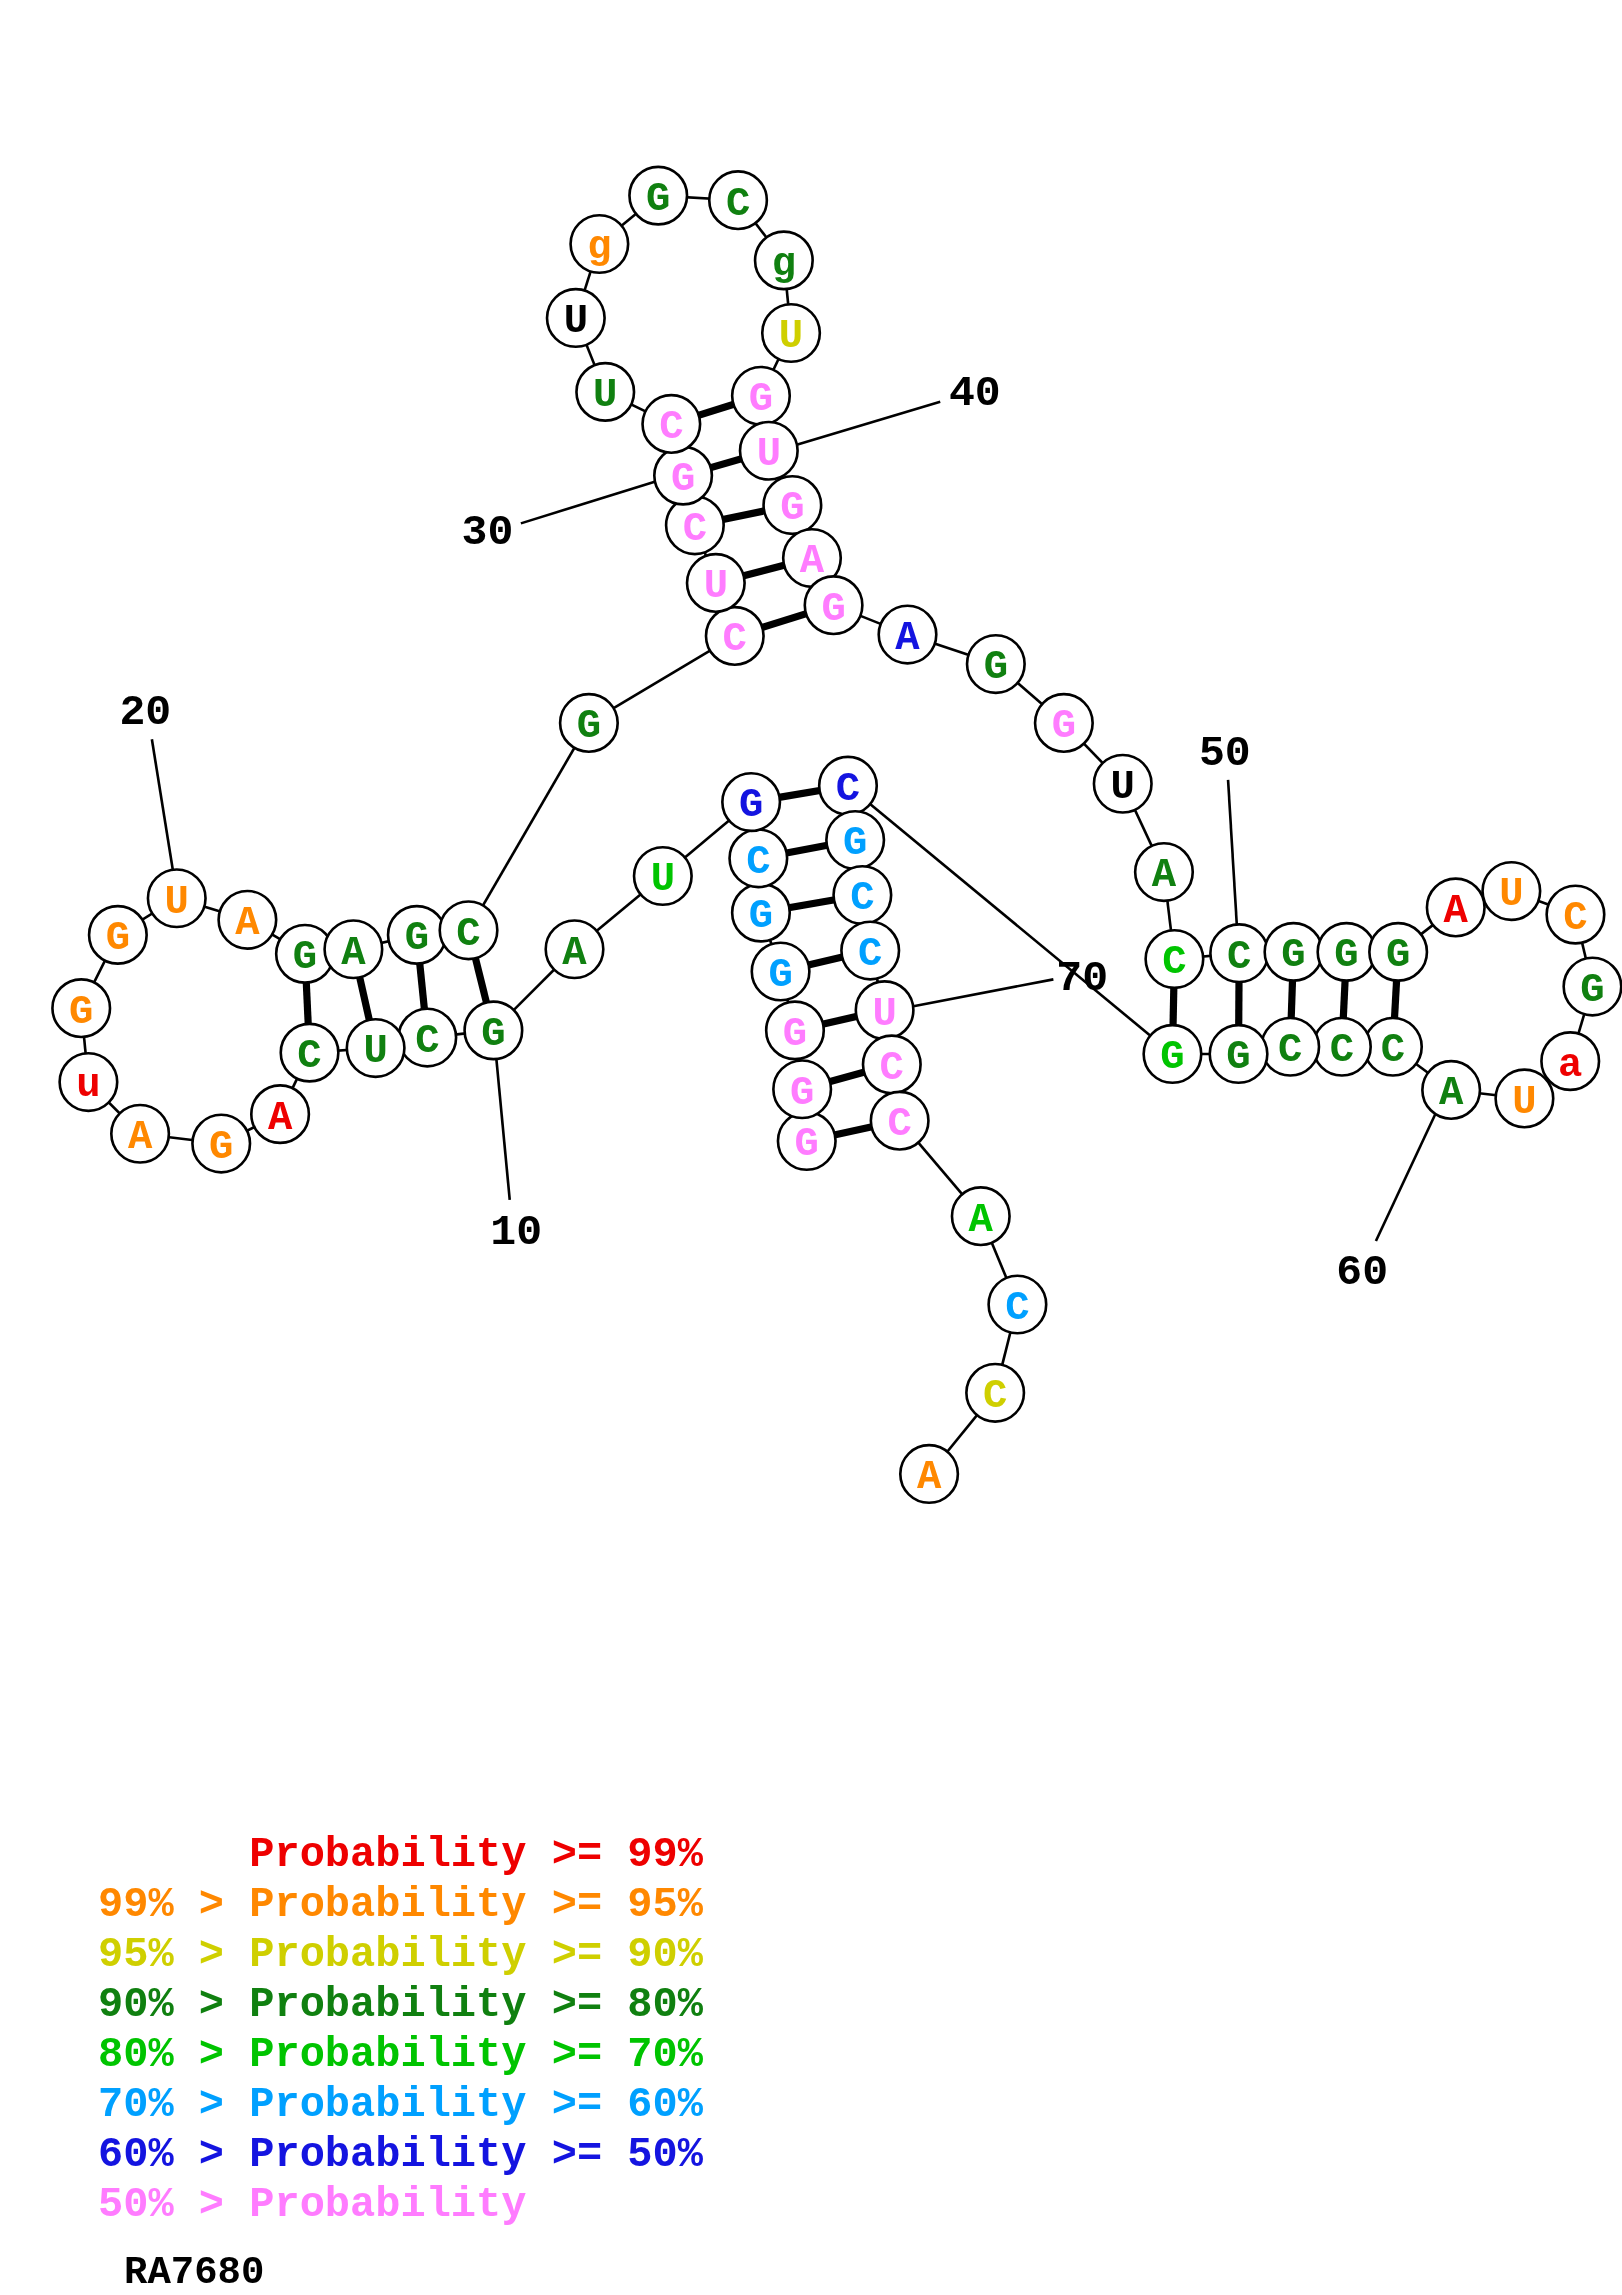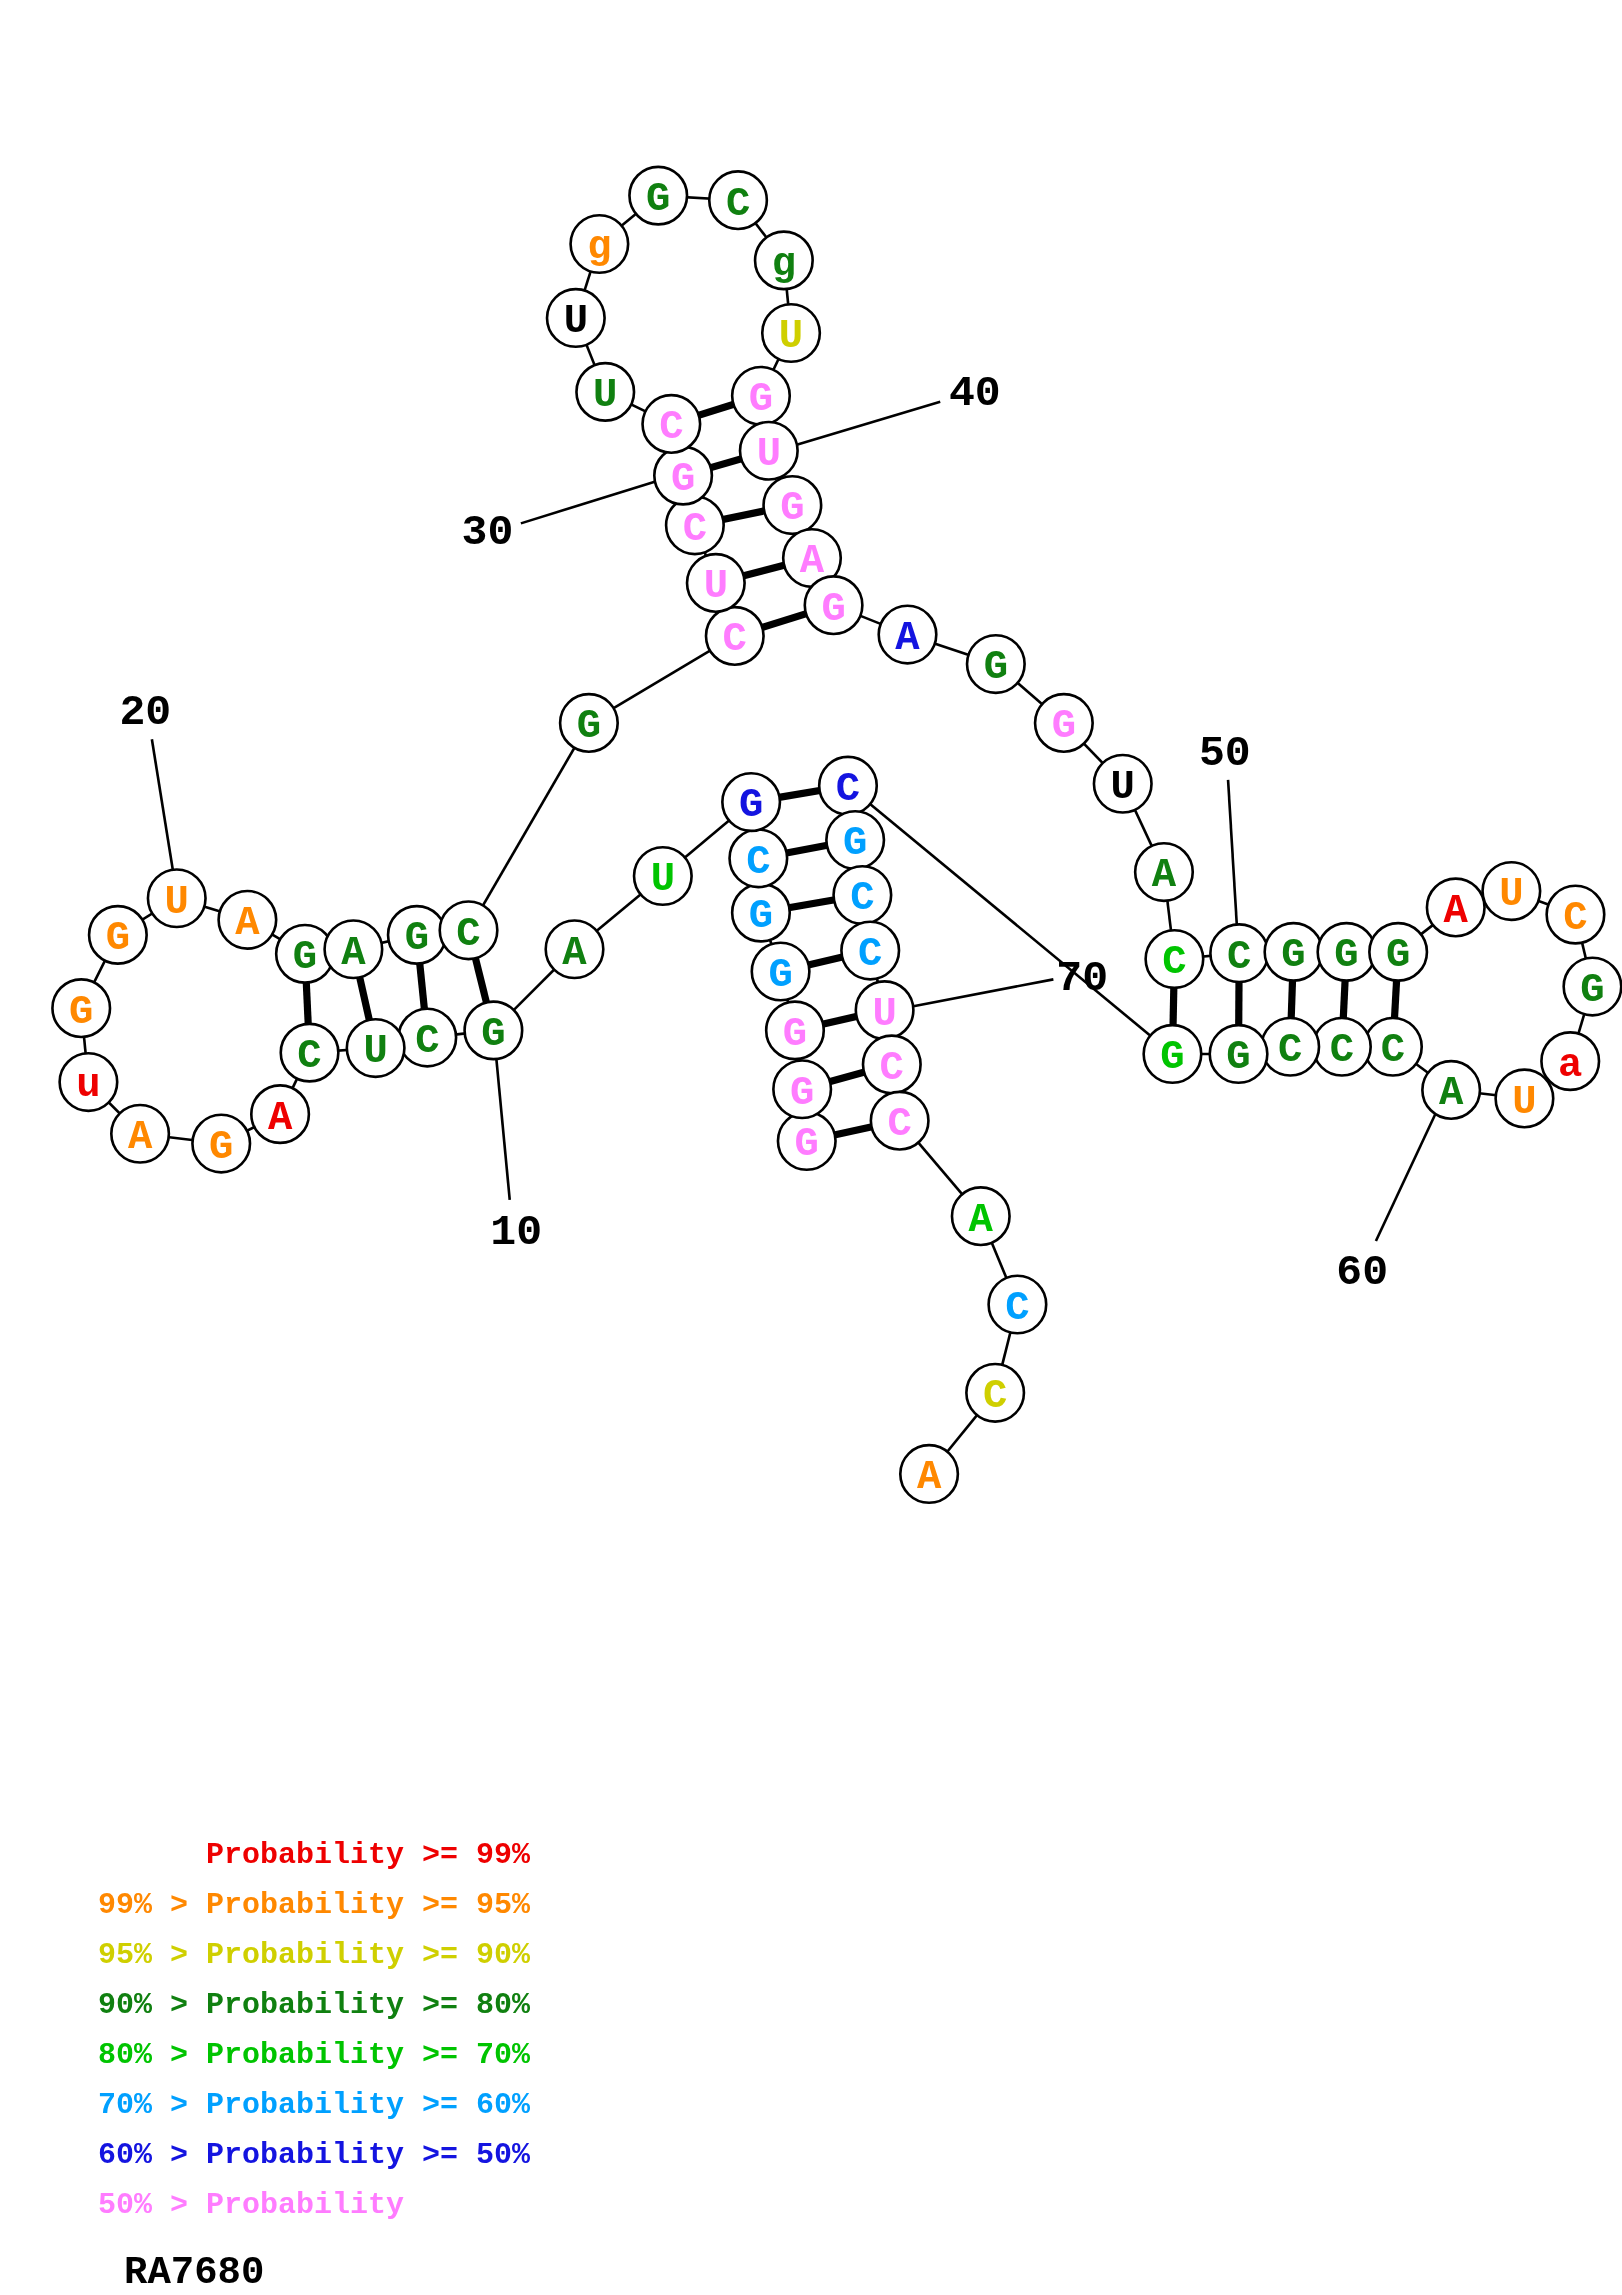--- a/index.html
+++ b/index.html
@@ -1,19 +1,19 @@
 <!DOCTYPE html>
 <html style="font-size:10.5px"><head>
 <meta charset="utf-8">
 <style>
   html,body{margin:0;padding:0;background:#fff;}
   .page{position:relative;width:1622px;height:2295px;background:#ffffff;overflow:hidden;
         font-family:"Liberation Mono","DejaVu Sans Mono",monospace;}
   #diagram{position:absolute;left:0;top:0;}
-  #legend{position:absolute;left:98px;top:1830px;font-weight:bold;font-size:30px;
+  #legend{position:absolute;left:98px;top:1830px;font-weight:bold;font-size:42px;
           line-height:50px;white-space:pre;}
   #structure-id{position:absolute;left:124px;top:2248px;font-weight:bold;font-size:39px;
           line-height:50px;color:#000;}
 </style>
 </head>
 <body>
 
 <div class="page">
   <svg id="diagram" width="1622" height="2295" viewBox="0 0 2479 3508">
       <line x1="1233" y1="1744" x2="1226" y2="1665" stroke="#000" stroke-width="4"></line>

